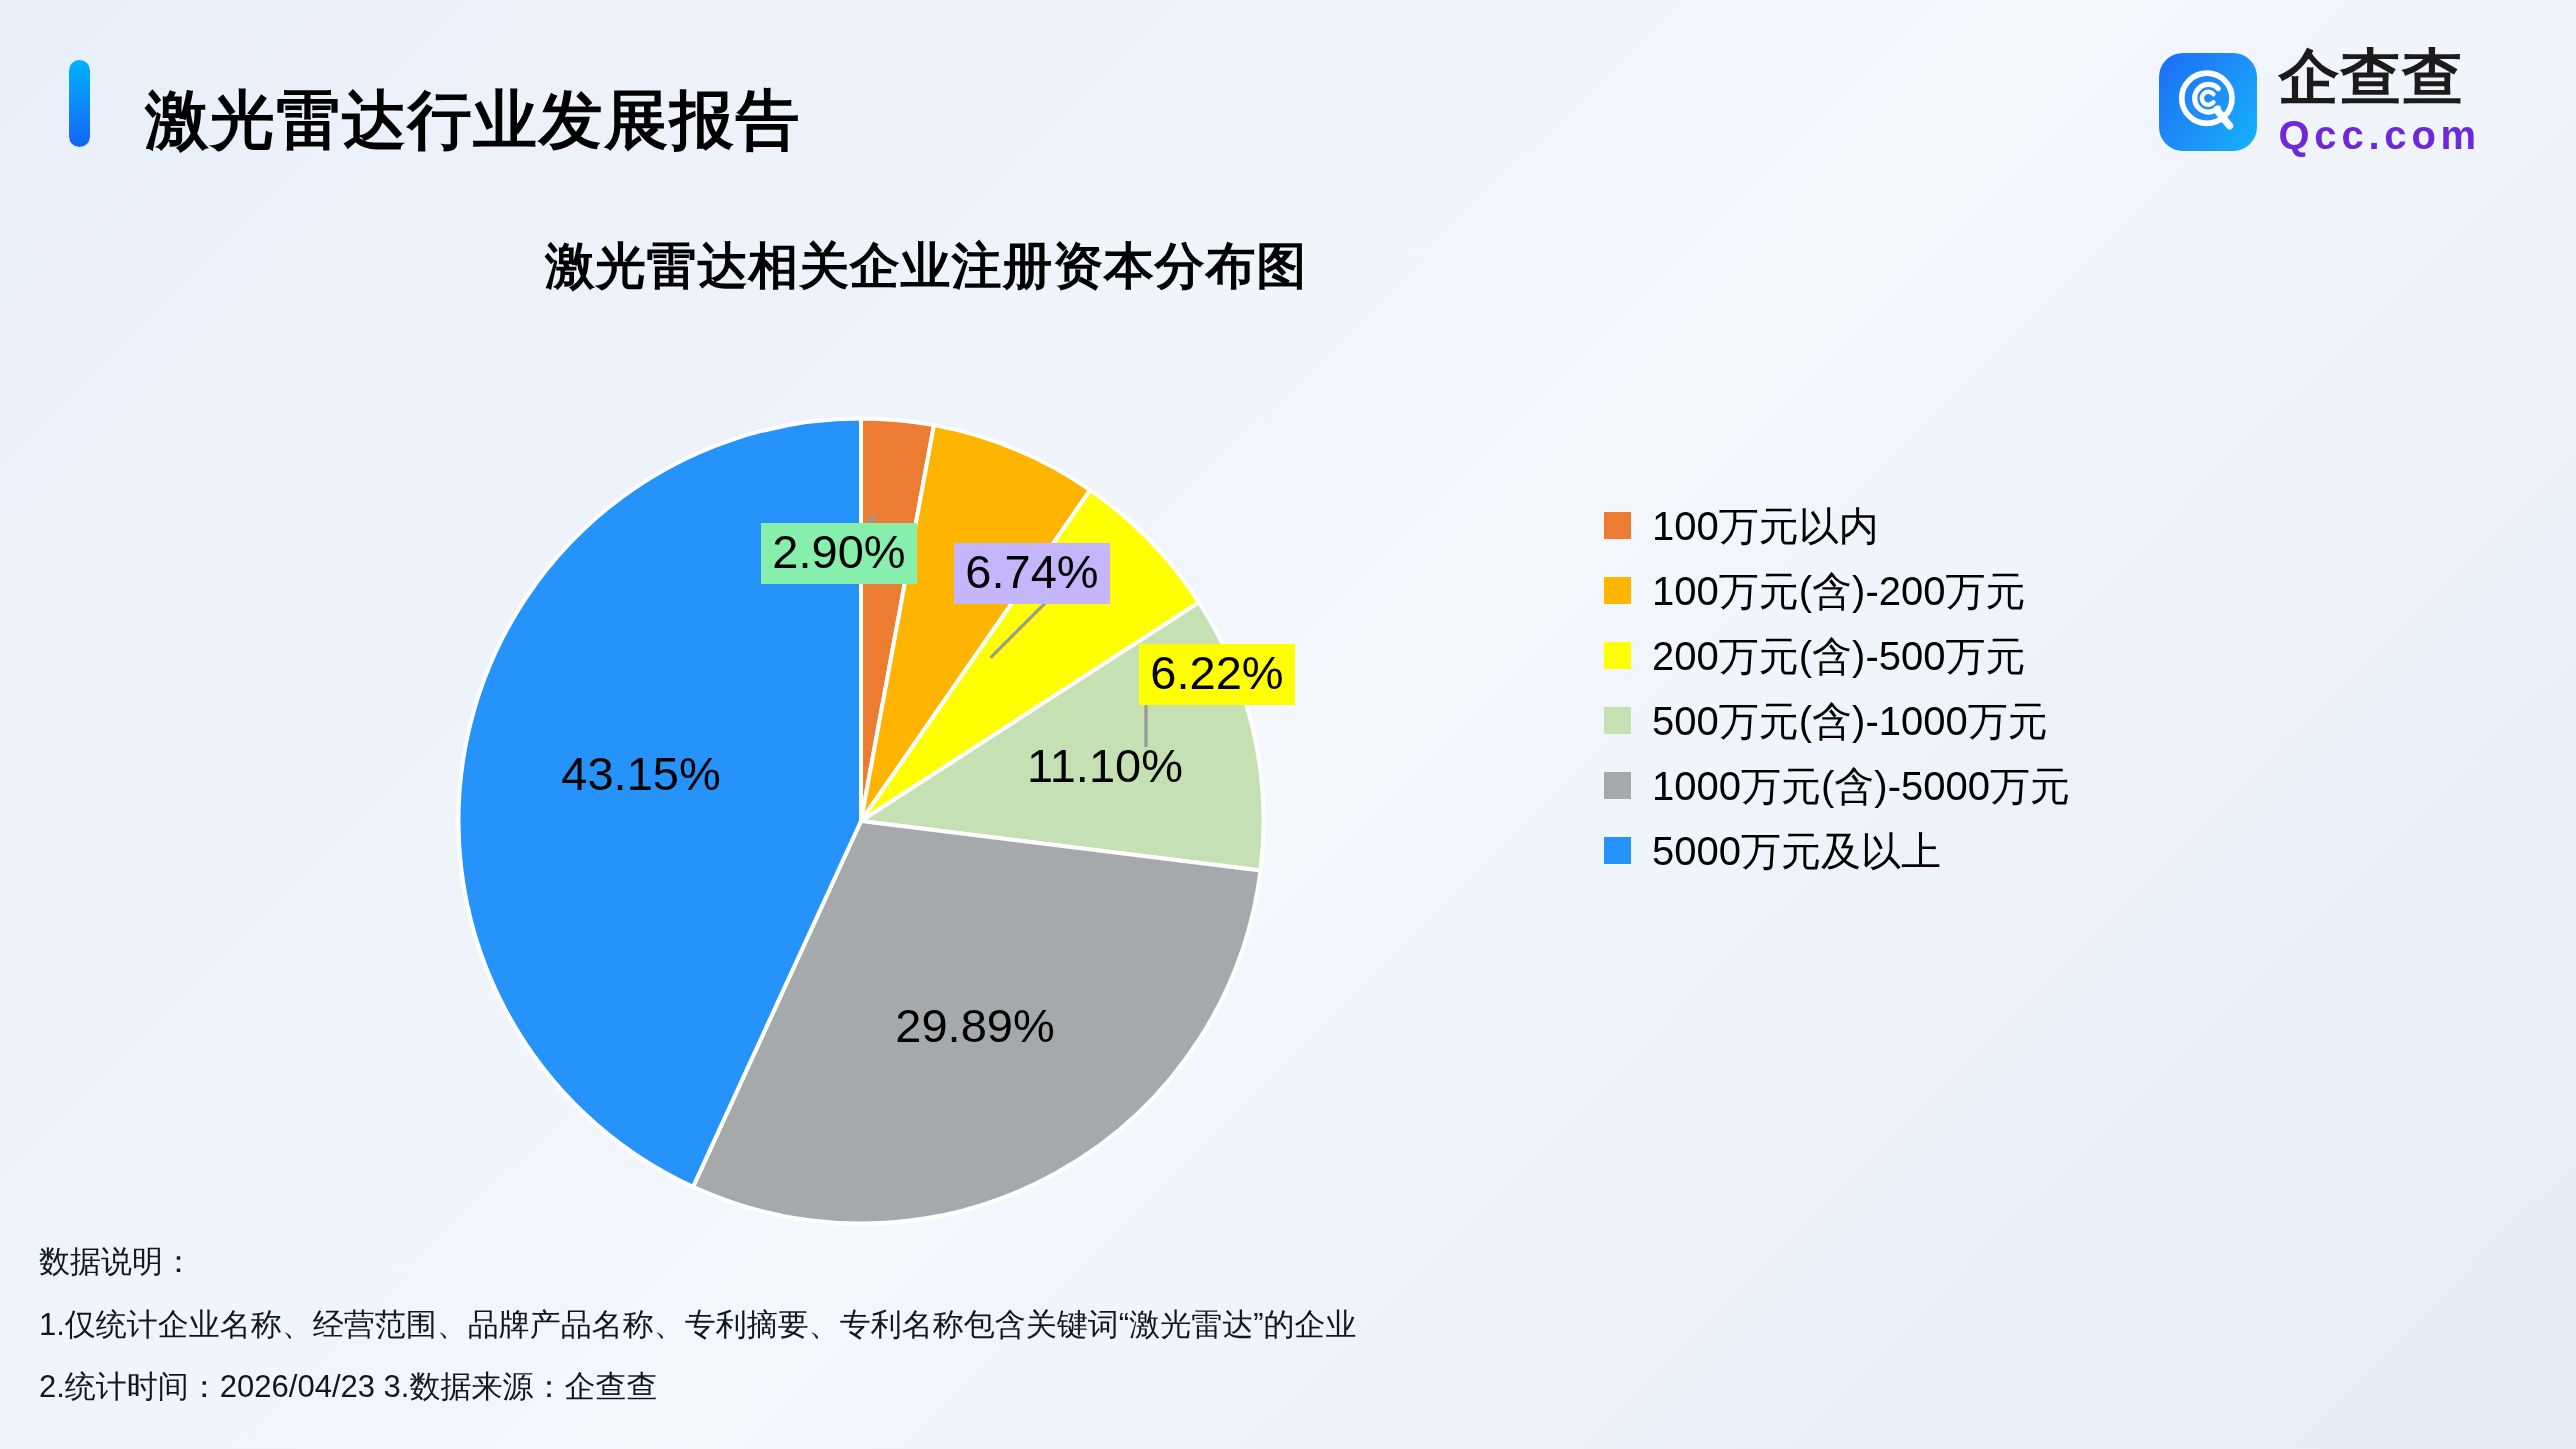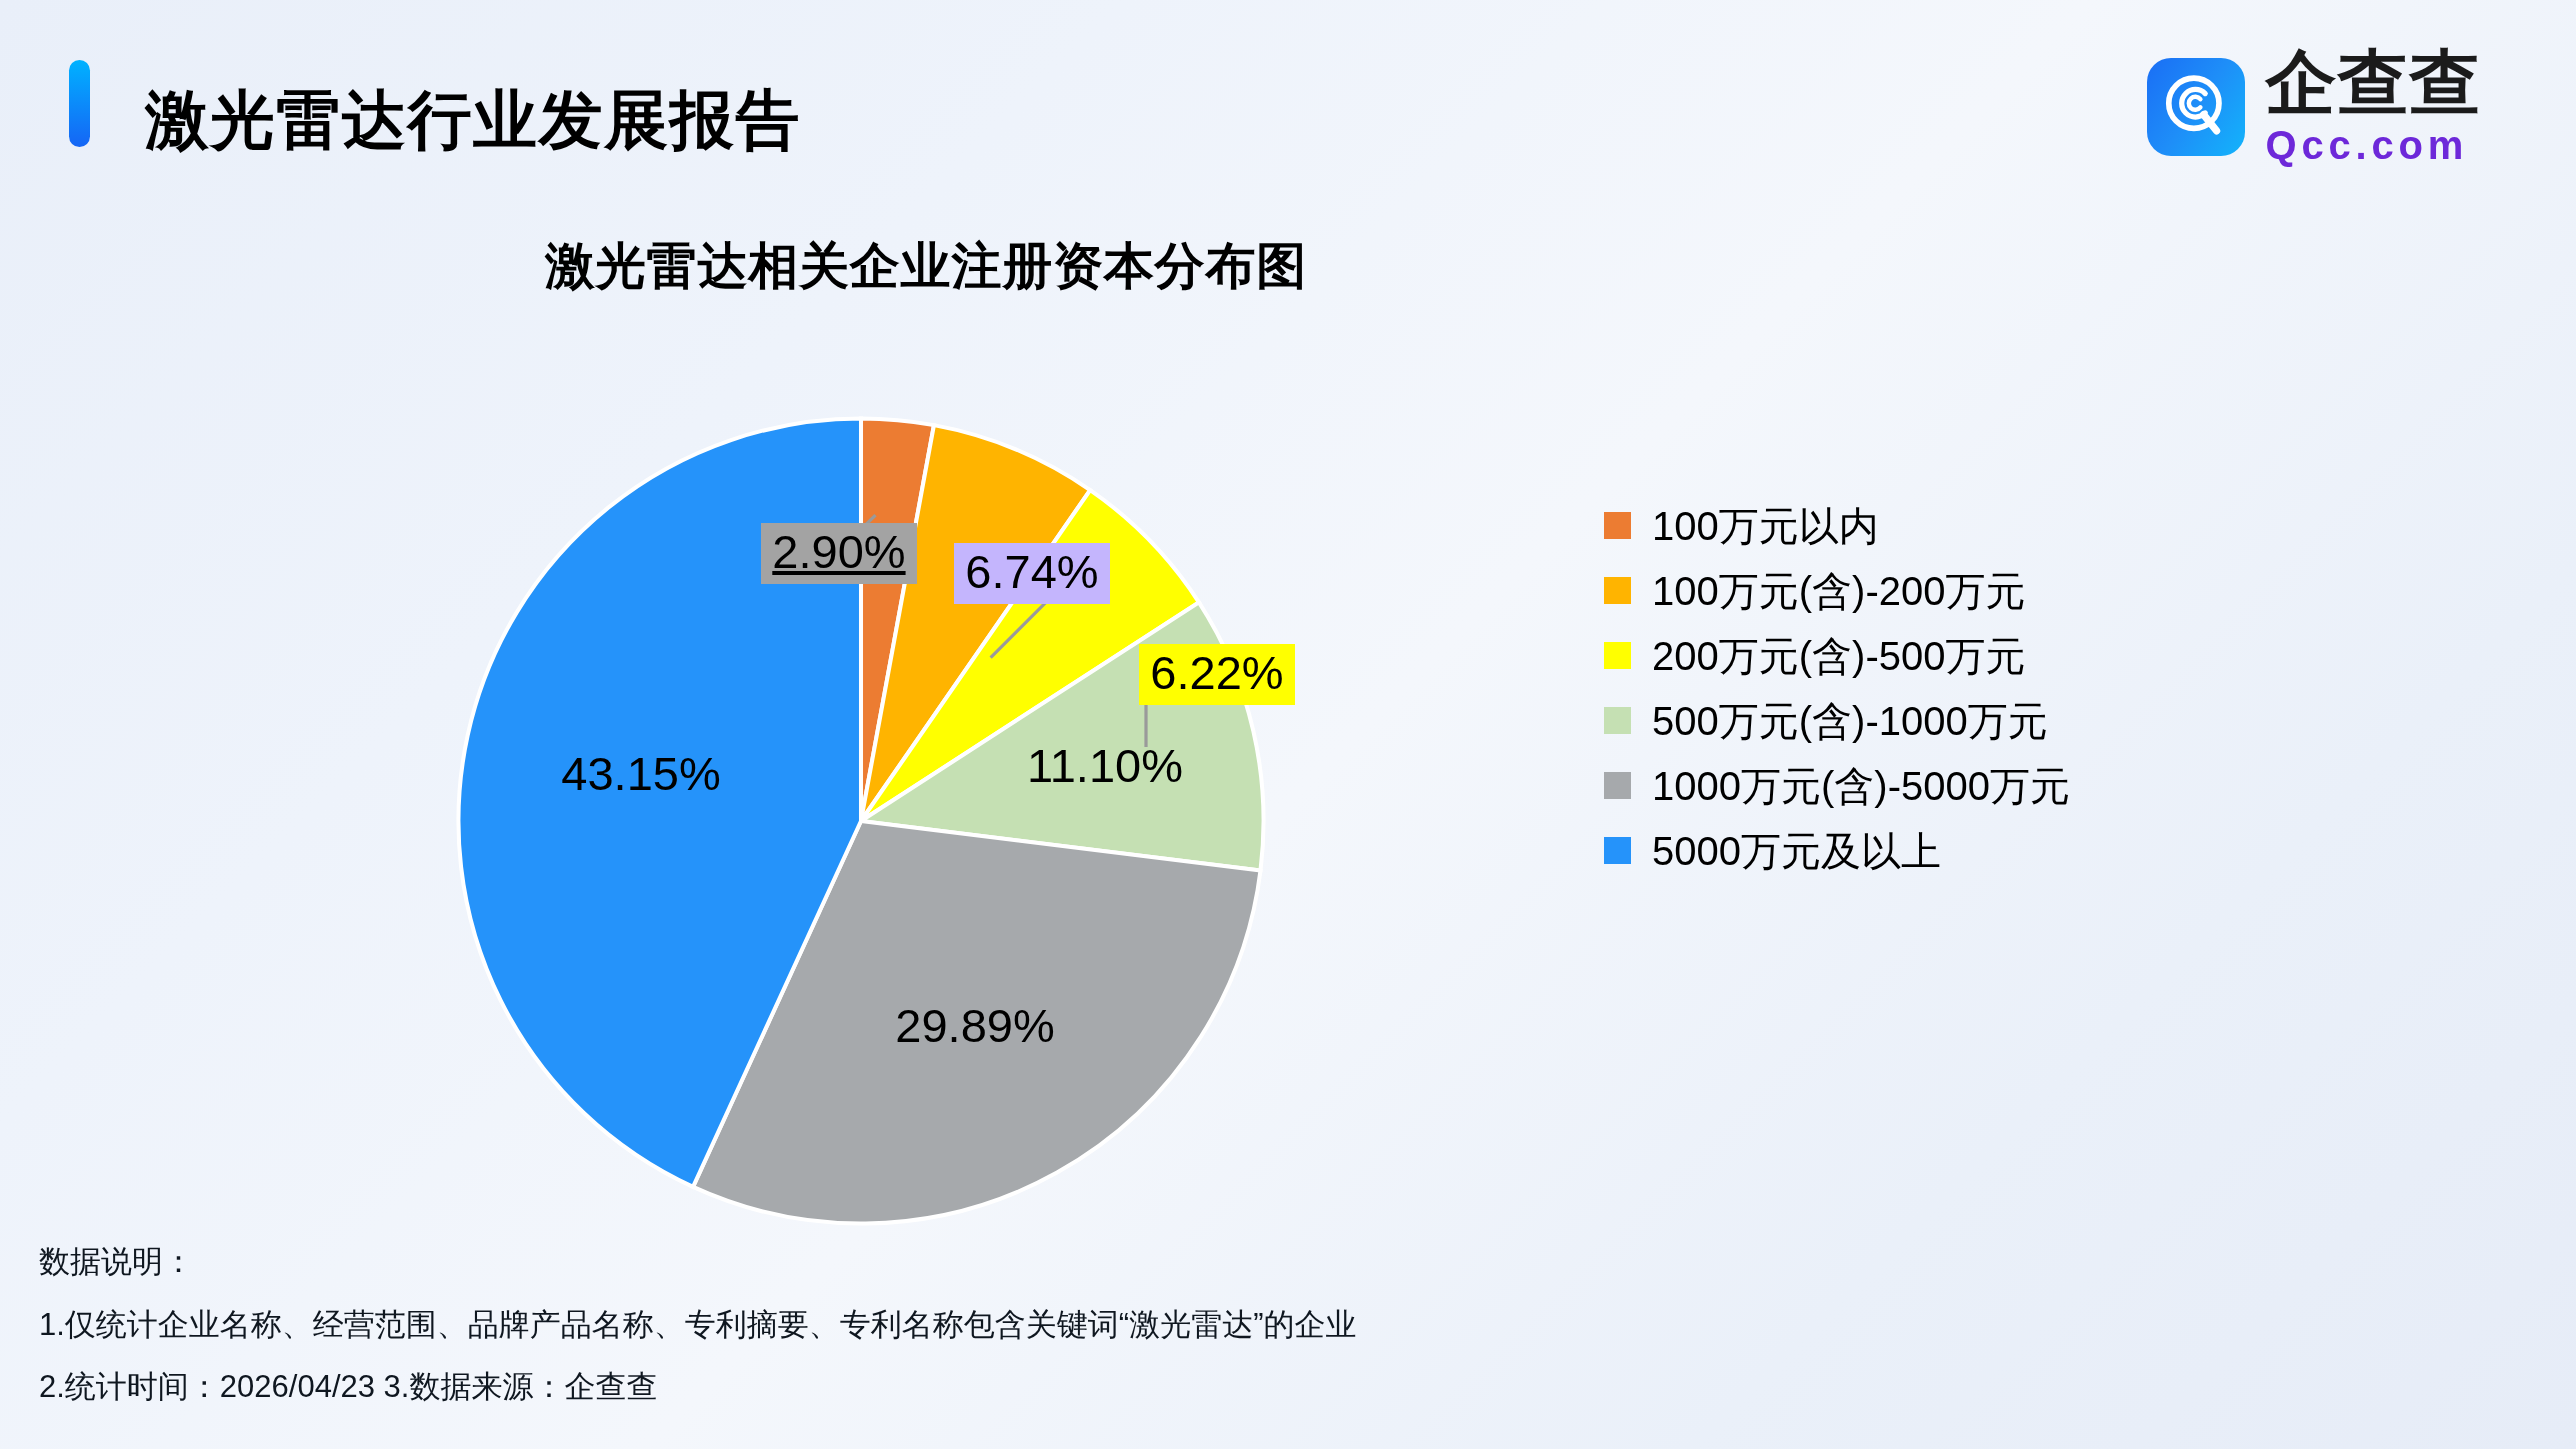--- a/index.html
+++ b/index.html
@@ -62,21 +62,21 @@
     align-items: center;
     justify-content: center;
   }
   #brand-text {
     display: flex;
     flex-direction: column;
     align-items: flex-start;
     justify-content: center;
   }
   #brand-name {
-    font-size: 71px;
+    font-size: 61px;
     font-weight: bold;
     color: #1b1b1b;
     line-height: 1.0;
     letter-spacing: 0.8px;
     white-space: nowrap;
   }
   #brand-domain {
     font-size: 40px;
     font-weight: bold;
     color: #6d28d9;
@@ -211,21 +211,21 @@
     <g id="pie-leaders">
         <polyline points="536,281 608,210" fill="none" stroke="#9a9a9a" stroke-width="4"></polyline>
         <polyline points="751,387 856,282" fill="none" stroke="#9a9a9a" stroke-width="4"></polyline>
         <polyline points="944,498 944,432 980,432" fill="none" stroke="#9a9a9a" stroke-width="4"></polyline>
       </g>
   </svg>
   <div id="pie-labels">
       <div class="pie-inner-label" style="left: 1105px; top: 765px;">11.10%</div>
       <div class="pie-inner-label" style="left: 975px; top: 1025px;">29.89%</div>
       <div class="pie-inner-label" style="left: 641px; top: 773px;">43.15%</div>
-      <div class="callout-box" style="left: 761px; top: 523px; background: #a3a3a3; text-decoration: underline;">2.90%</div>
+      <div class="callout-box" style="left: 761px; top: 523px; background: #86efac;">2.90%</div>
       <div class="callout-box" style="left: 954px; top: 543px; background: #c4b5fd;">6.74%</div>
       <div class="callout-box" style="left: 1139px; top: 644px; background: rgb(255, 255, 0);">6.22%</div>
     </div>
 </div>
 
 <div id="legend">
     <div class="legend-item">
       <span class="legend-swatch" style="background: rgb(236, 124, 50);"></span>
       <span class="legend-label">100万元以内</span>
     </div>

